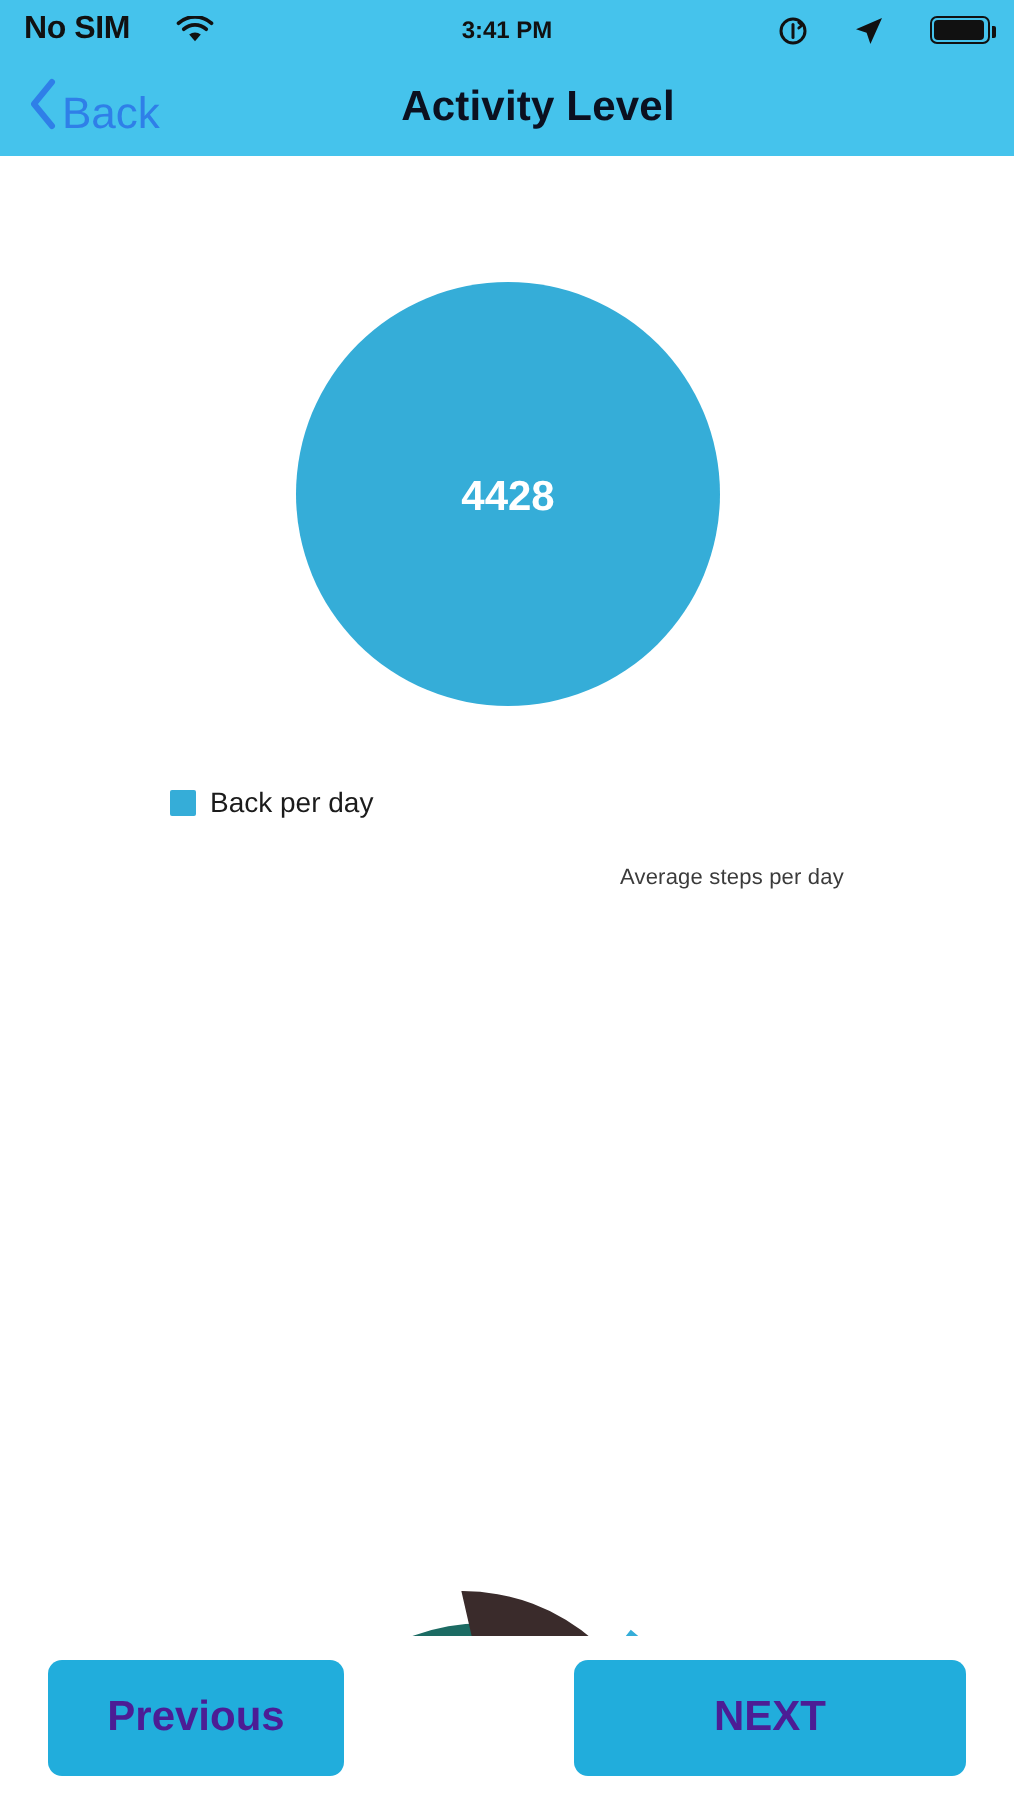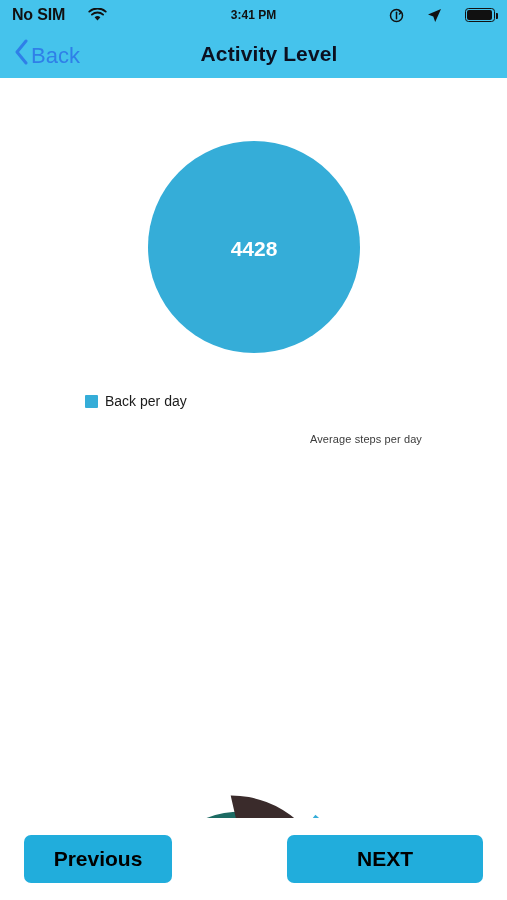--- a/index.html
+++ b/index.html
@@ -93,24 +93,24 @@
   }
 
   
   .footer {
     position:absolute; bottom:0; left:0; width:507px; height:82px;
     background:#ffffff;
     display:flex; align-items:center; justify-content:space-between;
     padding:0 24px;
   }
   .btn {
-    border:none; border-radius:7px; background:#21ADDC; color:#000000;
+    border:none; border-radius:7px; background:#21ADDC; color:#4c1d95;
     font-family:"Liberation Sans", sans-serif;
     font-size:21px; font-weight:700; cursor:pointer;
-    height:48px;
+    height:58px;
   }
   .btn-prev { width:148px; }
   .btn-next { width:196px; }
 </style>
 </head>
 <body>
 
 <div class="phone">
 
   <div class="status-bar">

